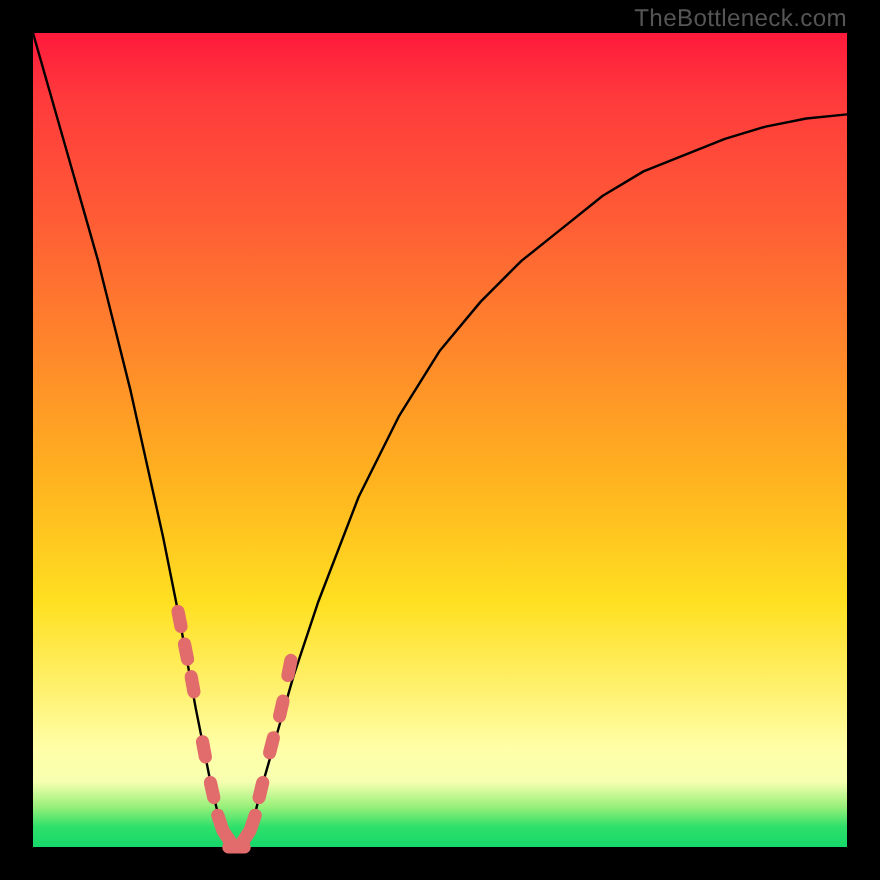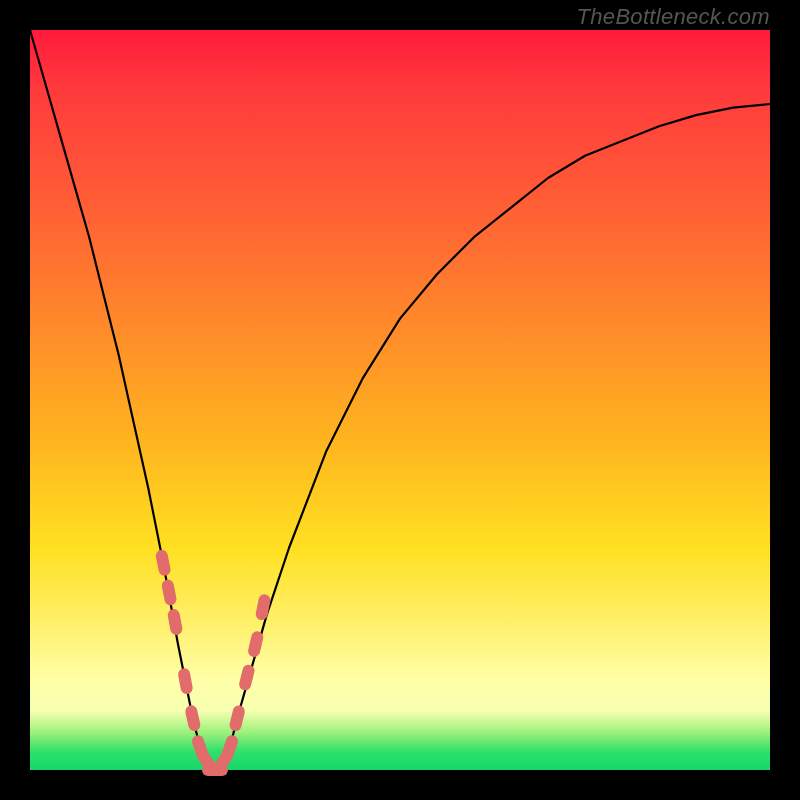--- a/index.html
+++ b/index.html
@@ -9,21 +9,20 @@
     height: 800px;
     overflow: hidden;
     background: #000;
     font-family: Arial, Helvetica, sans-serif;
   }
   .frame {
     position: relative;
     width: 800px;
     height: 800px;
     background: #000;
-    font-style: italic;
   }
   .plot-area {
     position: absolute;
     left: 30px;
     top: 30px;
     width: 740px;
     height: 740px;
     
     background: linear-gradient(
       to bottom,

